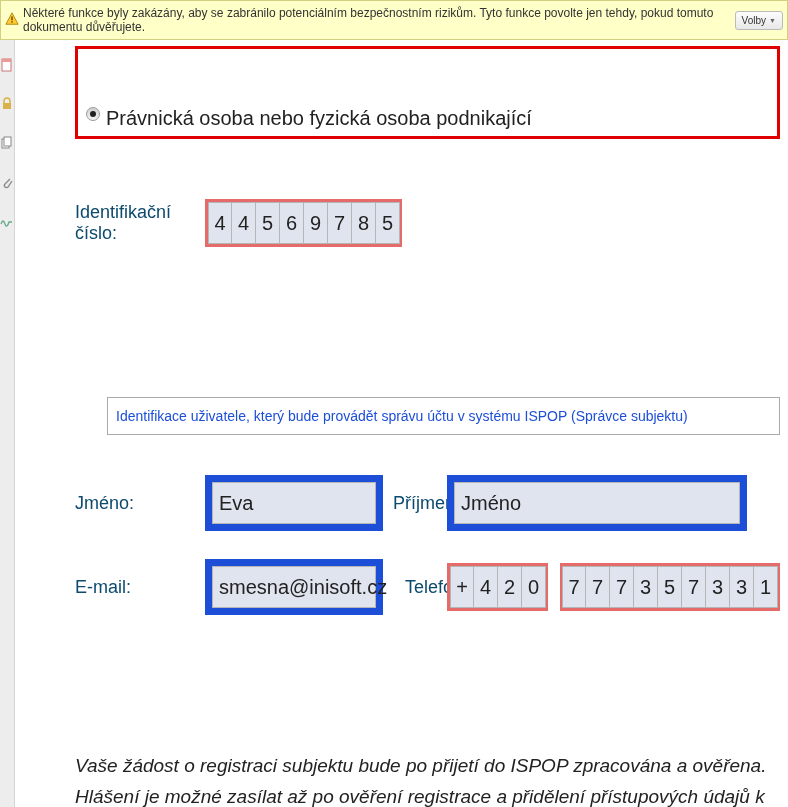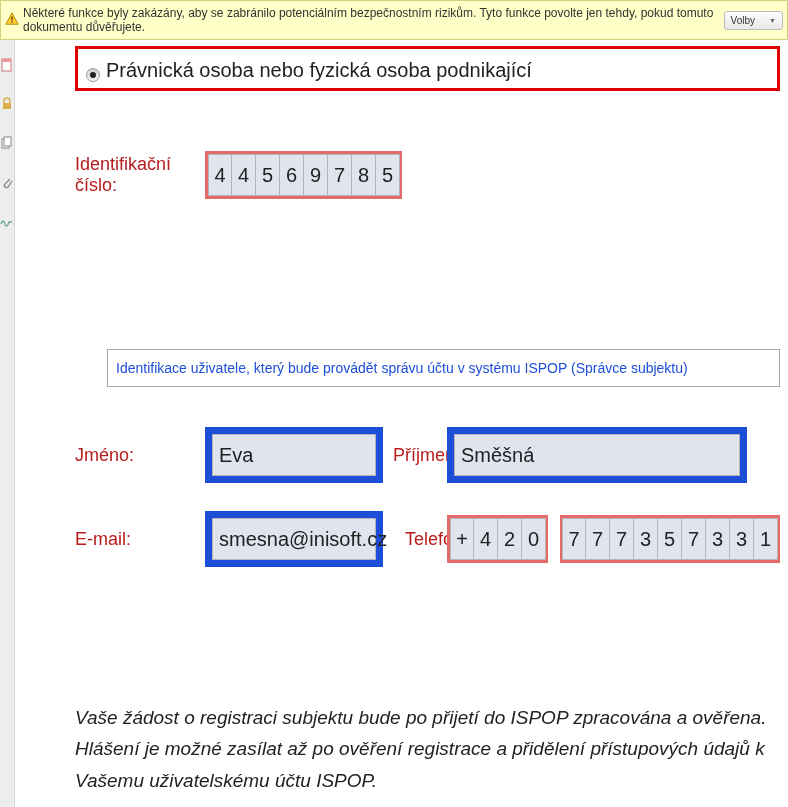--- a/index.html
+++ b/index.html
@@ -27,21 +27,21 @@
     color: #333;
   }
   .volby-btn {
     background: linear-gradient(#fdfdfd, #e8e8e8);
     border: 1px solid #bbb;
     border-radius: 3px;
     font-size: 10px;
     padding: 3px 6px;
     display: flex;
     align-items: center;
-    gap: 14px;
+    gap: 3px;
     color: #333;
     cursor: pointer;
   }
   .volby-btn .tri {
     font-size: 7px;
     color: #666;
   }
   
   .app {
     display: flex;
@@ -67,25 +67,26 @@
     padding: 0 20px 20px 60px;
   }
   
   .radio-box {
     border: 3px solid #e00000;
     margin-top: 6px;
     padding: 10px 8px 6px 8px;
   }
   .radio-row {
     display: flex;
-    align-items: flex-end;
+    align-items: flex-start;
     gap: 6px;
     margin-bottom: 18px;
     font-size: 20px;
     color: #222;
+    margin-top: 48px;
   }
   .radio-row:last-child { margin-bottom: 0; }
   .radio-outer {
     width: 14px; height: 14px;
     border-radius: 50%;
     background: linear-gradient(#d0d0d0,#f5f5f5);
     border: 1px solid #9a9a9a;
     display: flex; align-items: center; justify-content: center;
   }
   .radio-inner {
@@ -95,21 +96,21 @@
   
   .row {
     display: flex;
     align-items: center;
     margin-top: 60px;
   }
   .row.tight { margin-top: 28px; }
   .label {
     width: 130px;
     font-size: 18px;
-    color: #b91c1c;
+    color: #0c4a6e;
   }
   .label.short { width: 64px; }
   .cellbox-wrap {
     display: inline-flex;
     border: 3px solid #e56a6a;
     border-right-width: 2px;
     background: #e56a6a;
   }
   .cellbox-wrap.group2 {
     border-left-width: 2px;
@@ -241,21 +242,21 @@
 
     <div class="section-header">Identifikace uživatele, který bude provádět správu účtu v systému ISPOP (Správce subjektu)</div>
 
     <div class="row tight" style="margin-top:40px;">
       <div class="label">Jméno:</div>
       <div class="text-input-wrap">
         <div class="text-input">Eva</div>
       </div>
       <div class="label short" style="padding-left:10px;">Příjmení:</div>
       <div class="text-input-wrap">
-        <div class="text-input wide">Směšná</div>
+        <div class="text-input wide">Jméno</div>
       </div>
     </div>
 
     <div class="row tight">
       <div class="label">E-mail:</div>
       <div class="text-input-wrap">
         <div class="text-input">smesna@inisoft.cz</div>
       </div>
       <div class="label short" style="padding-left:22px;">Telefon:</div>
 

